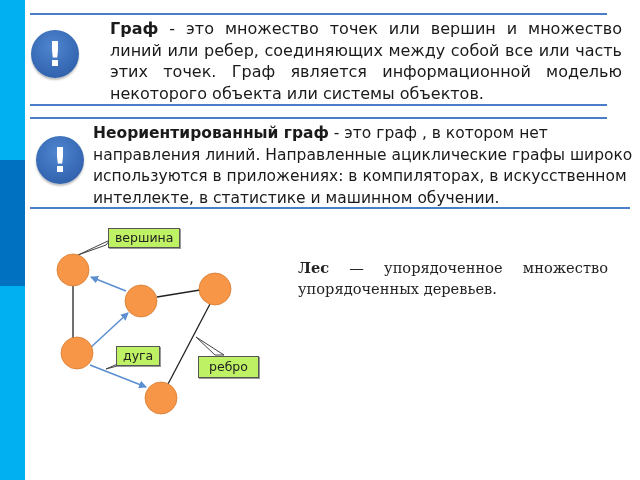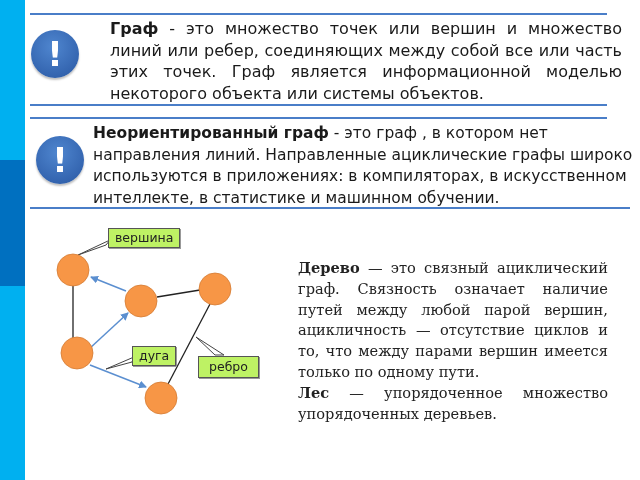--- a/index.html
+++ b/index.html
@@ -95,19 +95,18 @@
   <line x1="90" y1="365" x2="146" y2="387" stroke="#5B8FD0" stroke-width="1.5" marker-end="url(#arrow)"></line>
 
   <circle cx="73" cy="270" r="16" fill="#F79646" stroke="#d47c35" stroke-width="0.8"></circle>
   <circle cx="141" cy="301" r="16" fill="#F79646" stroke="#d47c35" stroke-width="0.8"></circle>
   <circle cx="215" cy="289" r="16" fill="#F79646" stroke="#d47c35" stroke-width="0.8"></circle>
   <circle cx="77" cy="353" r="16" fill="#F79646" stroke="#d47c35" stroke-width="0.8"></circle>
   <circle cx="161" cy="398" r="16" fill="#F79646" stroke="#d47c35" stroke-width="0.8"></circle>
 </svg>
 
 <div class="label-box" style="left:108px;top:228px;">вершина</div>
-<div class="label-box" style="left:132px;top:346px;">дуга</div>
+<div class="label-box" style="left:116px;top:346px;">дуга</div>
 <div class="label-box" style="left:198px;top:356px;padding:2px 10px;">ребро</div>
 
 <div class="right-text">
-  <p><b>Дерево</b><span> — это связный ациклический граф. Связность означает наличие путей между любой парой вершин, ацикличность — отсутствие циклов и то, что между парами вершин имеется только по одному пути.</span></p>
   <p><b>Лес</b><span> — упорядоченное множество упорядоченных деревьев.</span></p>
 </div>
 
 </body></html>

